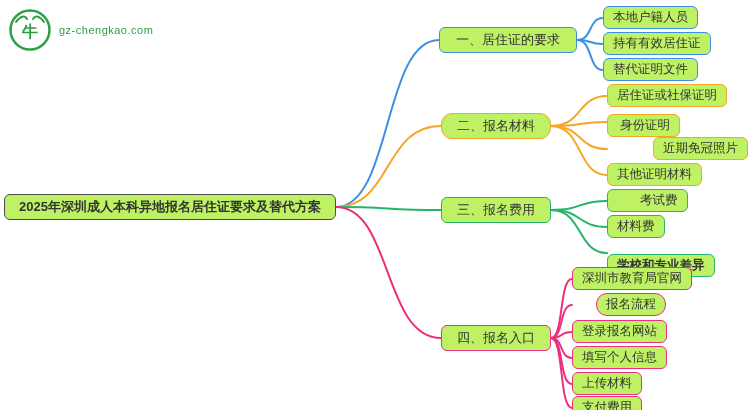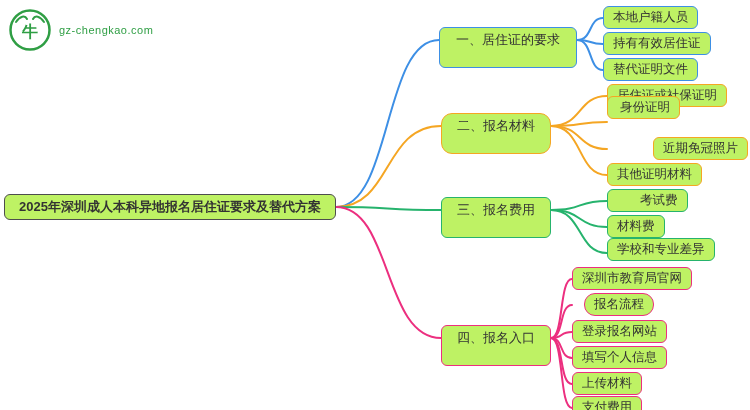--- a/index.html
+++ b/index.html
@@ -37,21 +37,21 @@
     left: 4px; top: 194px;
     width: 332px; height: 26px;
     line-height: 23px;
     text-align: center;
     font-size: 13px;
     font-weight: 600;
     border-color: #4d4d4d;
     z-index: 3;
   }
   .branch-node {
-    height: 41px;
+    height: 26px;
     line-height: 23px;
     text-align: center;
     font-size: 13px;
     font-weight: 500;
     z-index: 3;
   }
   .leaf-node {
     padding: 2px 9px;
     font-size: 12.5px;
     line-height: 17px;
@@ -128,28 +128,28 @@
   <div class="node branch-node" style="left: 439px; top: 27px; width: 138px; border-color: rgb(61, 143, 229);">一、居住证的要求</div>
   <div class="node branch-node" style="left: 441px; top: 113px; width: 110px; border-color: rgb(245, 166, 35); border-radius: 11px;">二、报名材料</div>
   <div class="node branch-node" style="left: 441px; top: 197px; width: 110px; border-color: rgb(38, 179, 109);">三、报名费用</div>
   <div class="node branch-node" style="left: 441px; top: 325px; width: 110px; border-color: rgb(236, 47, 127);">四、报名入口</div>
 
   <div class="node leaf-node" style="left: 603px; top: 6px; border-color: rgb(61, 143, 229);">本地户籍人员</div>
   <div class="node leaf-node" style="left: 603px; top: 32px; border-color: rgb(61, 143, 229);">持有有效居住证</div>
   <div class="node leaf-node" style="left: 603px; top: 58px; border-color: rgb(61, 143, 229);">替代证明文件</div>
 
   <div class="node leaf-node" style="left: 607px; top: 84px; border-color: rgb(245, 166, 35);">居住证或社保证明</div>
-  <div class="node leaf-node" style="left: 607px; top: 96px; border-color: rgb(245, 166, 35); padding-left: 12px;">身份证明</div>
+  <div class="node leaf-node" style="left: 607px; top: 114px; border-color: rgb(245, 166, 35); padding-left: 12px;">身份证明</div>
   <div class="node leaf-node" style="left: 607px; top: 137px; border-color: rgb(245, 166, 35); margin-left: 46px;">近期免冠照片</div>
   <div class="node leaf-node" style="left: 607px; top: 163px; border-color: rgb(245, 166, 35);">其他证明材料</div>
 
   <div class="node leaf-node" style="left: 607px; top: 189px; border-color: rgb(38, 179, 109); padding-left: 32px;">考试费</div>
   <div class="node leaf-node" style="left: 607px; top: 215px; border-color: rgb(38, 179, 109);">材料费</div>
-  <div class="node leaf-node" style="left: 607px; top: 238px; border-color: rgb(38, 179, 109);">学校和专业差异</div>
+  <div class="node leaf-node" style="left: 607px; top: 254px; border-color: rgb(38, 179, 109); font-weight: bold;">学校和专业差异</div>
 
   <div class="node leaf-node" style="left: 572px; top: 267px; border-color: rgb(236, 47, 127);">深圳市教育局官网</div>
-  <div class="node leaf-node" style="left: 584px; top: 293px; border-color: rgb(236, 47, 127); border-radius: 11px;">报名流程</div>
+  <div class="node leaf-node" style="left: 596px; top: 293px; border-color: rgb(236, 47, 127); border-radius: 11px;">报名流程</div>
   <div class="node leaf-node" style="left: 572px; top: 320px; border-color: rgb(236, 47, 127);">登录报名网站</div>
   <div class="node leaf-node" style="left: 572px; top: 346px; border-color: rgb(236, 47, 127);">填写个人信息</div>
   <div class="node leaf-node" style="left: 572px; top: 372px; border-color: rgb(236, 47, 127);">上传材料</div>
   <div class="node leaf-node" style="left: 572px; top: 396px; border-color: rgb(236, 47, 127);">支付费用</div>
 
 </div>
 
 </body></html>

